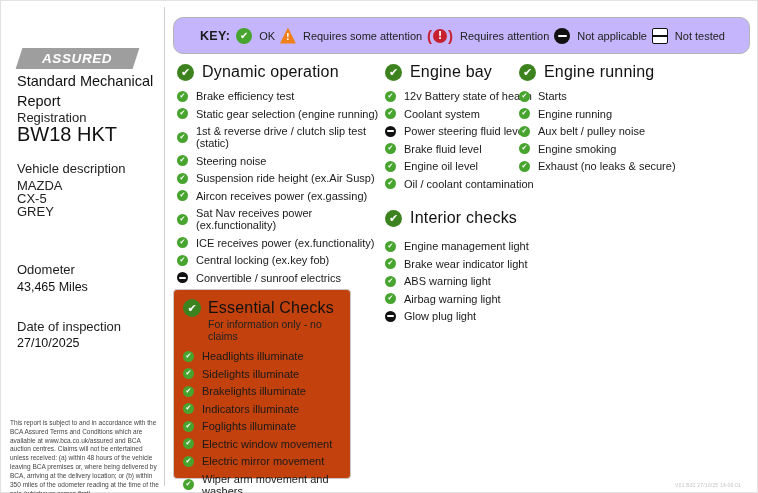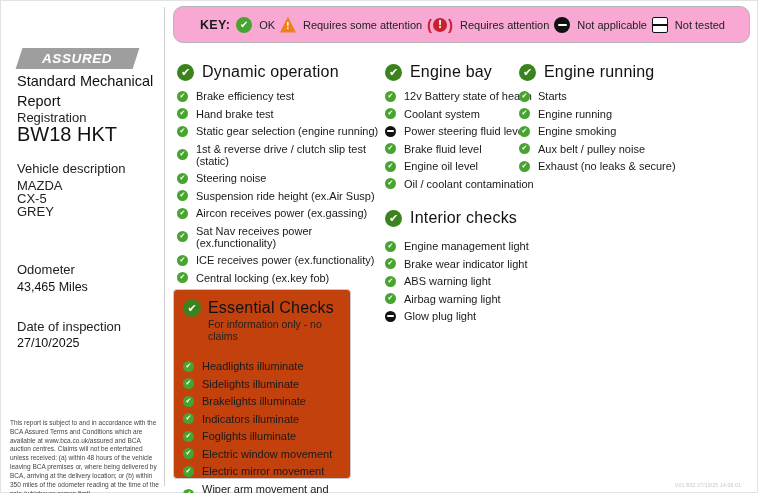--- a/index.html
+++ b/index.html
@@ -14,22 +14,22 @@
   html,body{width:758px;height:493px;}
   body{
     position:relative;background:#ffffff;overflow:hidden;
     font-family:"Liberation Sans","DejaVu Sans",sans-serif;color:#1a1a1a;
   }
   .page{position:absolute;inset:0;border:1px solid #e2e2e2;}
   .divider-v{position:absolute;left:163px;top:6px;bottom:6px;width:1px;background:#cfcfcf;}
 
   
   .key-box{
-    position:absolute;left:172px;top:5px;width:577px;height:37px;
-    border:1px solid #b5b5b5;border-radius:10px;background:#f9a8d4;
+    position:absolute;left:172px;top:16px;width:577px;height:37px;
+    border:1px solid #b5b5b5;border-radius:10px;background:#c4b5fd;
     display:flex;align-items:center;padding:0 24px 0 26px;
   }
   .key-title{font-size:12.5px;font-weight:700;letter-spacing:.3px;margin-right:6px;}
   .key-list{list-style:none;display:flex;flex:1;align-items:center;justify-content:space-between;}
   .key-list li{display:flex;align-items:center;gap:7px;font-size:11px;color:#222;}
   .icon-wrap{display:inline-flex;align-items:center;}
 
   
   .status-icon{
     display:inline-flex;align-items:center;justify-content:center;flex:none;
@@ -99,21 +99,21 @@
   .check-list li{display:flex;align-items:center;gap:8px;margin-bottom:5.5px;font-size:11px;color:#1a1a1a;}
 
   
   .essential-box{
     position:absolute;left:172px;top:288px;width:178px;height:190px;
     border:1px solid #c9c9c9;border-radius:4px;background:#c2410c;
     padding:9px 14px 6px 9px;
   }
   .essential-box .section-head{margin-bottom:1px;gap:7px;}
   .essential-box .head-ico{width:18px;height:18px;}
-  .essential-sub{font-size:10.5px;color:#222;margin:0 0 18px 25px;}
+  .essential-sub{font-size:10.5px;color:#222;margin:0 0 8px 25px;}
 
   .stamp{position:absolute;right:16px;bottom:4px;font-size:5px;color:#c4c4c4;letter-spacing:.2px;}
 </style>
 </head>
 <body>
 
 <div class="page">
   <div class="divider-v"></div>
 
   <div class="key-box">
@@ -182,26 +182,20 @@
     </div>
     <ul class="check-list">
 
         <li data-status="ok">
           <span class="icon-wrap">
             <span class="status-icon"></span>
           </span>
           <span class="item-label">Brake efficiency test</span>
         </li>
 
-        <li data-status="ok">
-          <span class="icon-wrap">
-            <span class="status-icon"></span>
-          </span>
-          <span class="item-label">Hand brake test</span>
-        </li>
 
         <li data-status="ok">
           <span class="icon-wrap">
             <span class="status-icon"></span>
           </span>
           <span class="item-label">Static gear selection (engine running)</span>
         </li>
 
         <li data-status="ok">
           <span class="icon-wrap">
@@ -380,28 +374,28 @@
           <span class="icon-wrap">
             <span class="status-icon"></span>
           </span>
           <span class="item-label">Engine running</span>
         </li>
 
         <li data-status="ok">
           <span class="icon-wrap">
             <span class="status-icon"></span>
           </span>
+          <span class="item-label">Aux belt / pulley noise</span>
+        </li>
+
+        <li data-status="ok">
+          <span class="icon-wrap">
+            <span class="status-icon"></span>
+          </span>
           <span class="item-label">Engine smoking</span>
-        </li>
-
-        <li data-status="ok">
-          <span class="icon-wrap">
-            <span class="status-icon"></span>
-          </span>
-          <span class="item-label">Aux belt / pulley noise</span>
         </li>
 
         <li data-status="ok">
           <span class="icon-wrap">
             <span class="status-icon"></span>
           </span>
           <span class="item-label">Exhaust (no leaks &amp; secure)</span>
         </li>
       </ul>
   </section>

